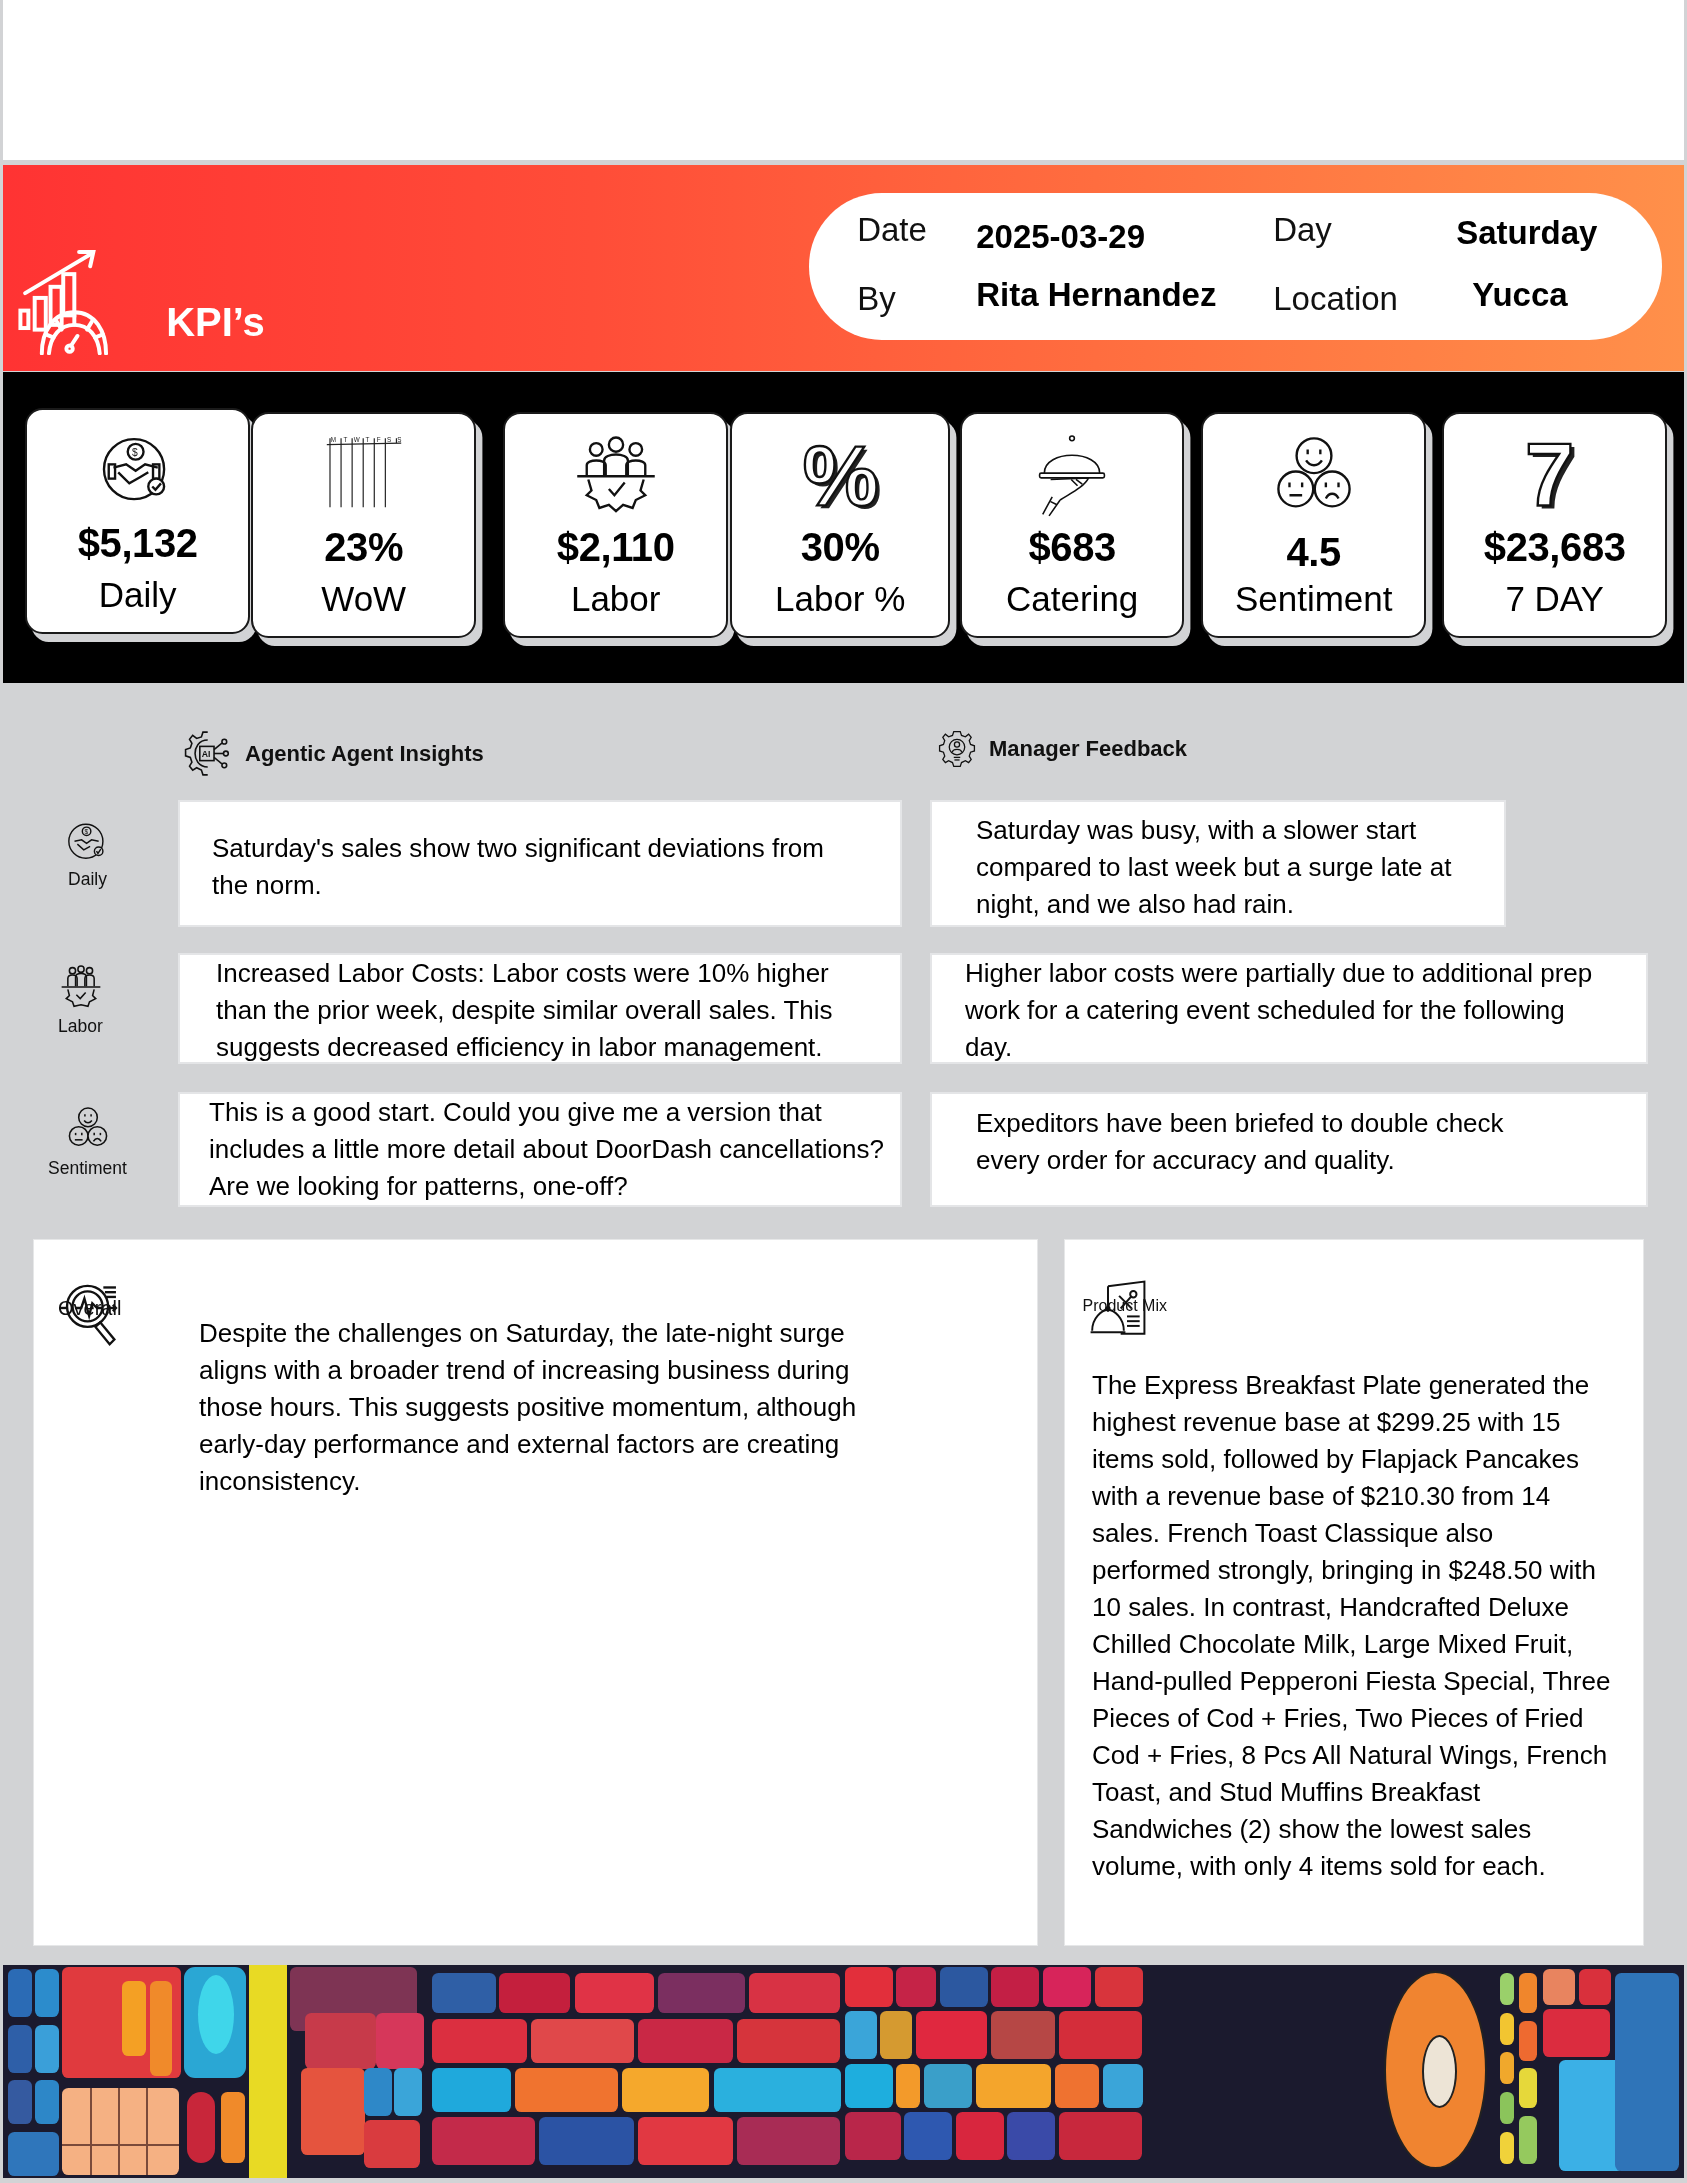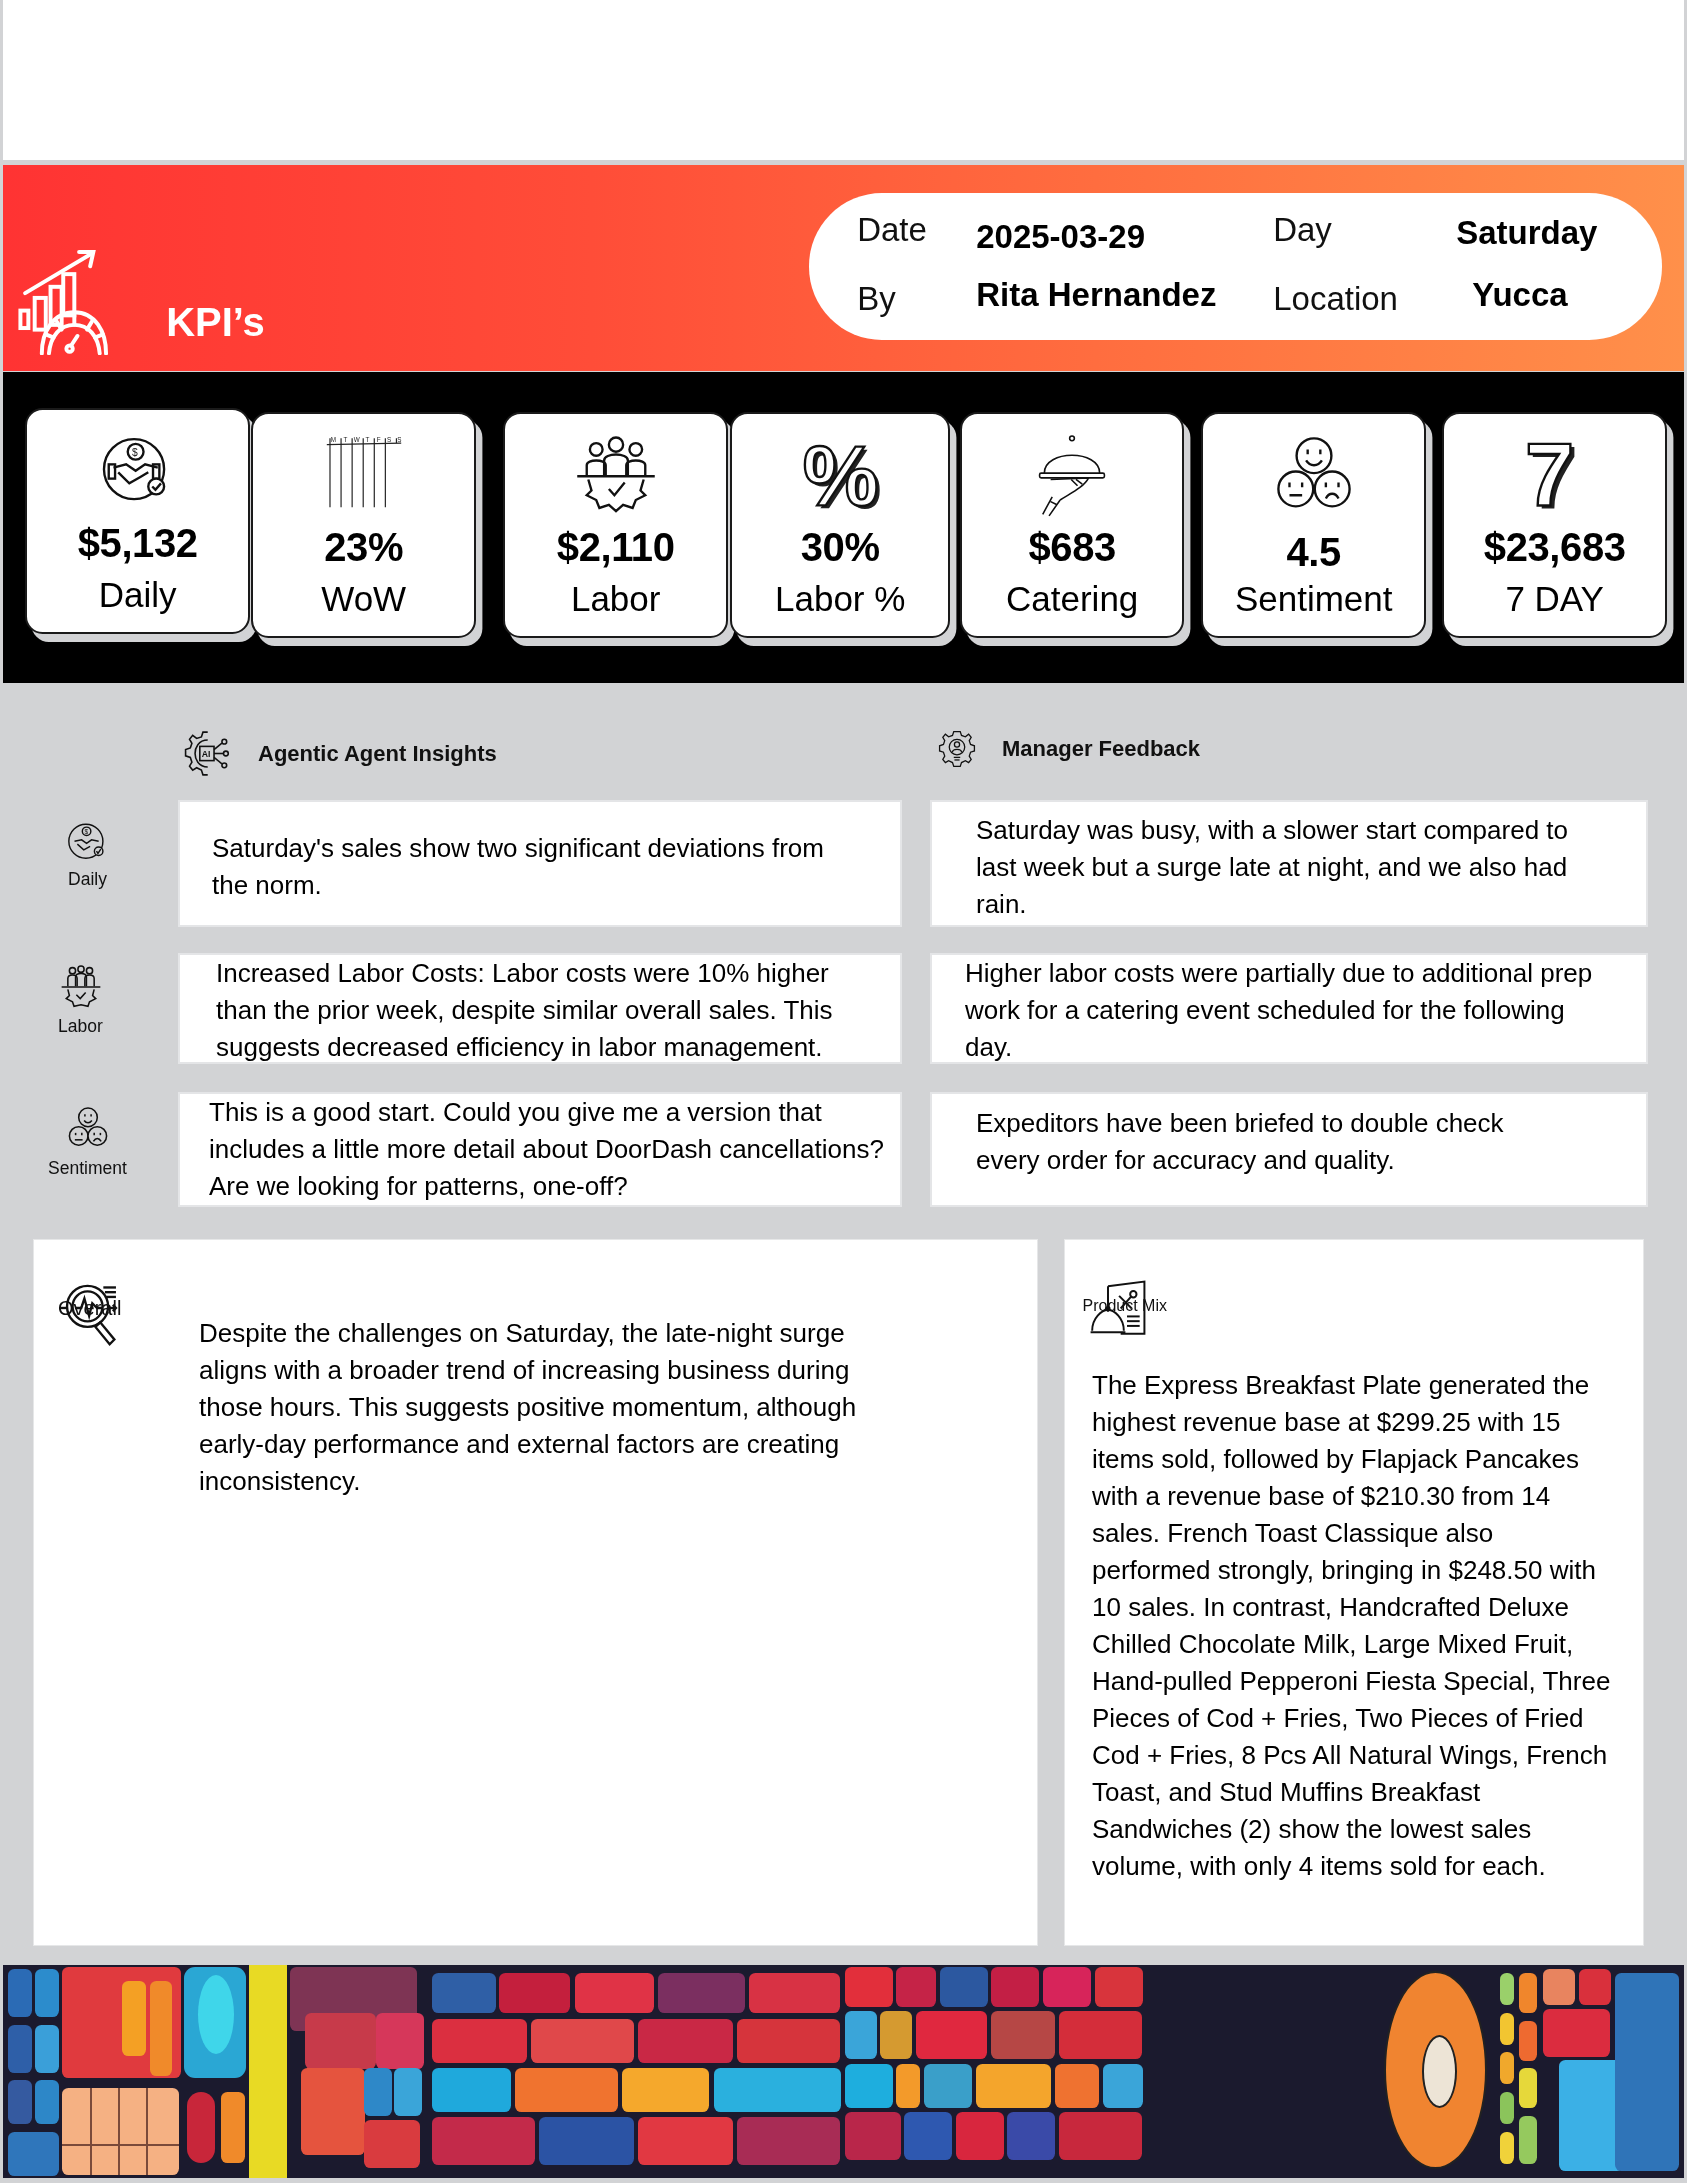--- a/index.html
+++ b/index.html
@@ -27,21 +27,21 @@
 
   
   .kpi-strip { position: absolute; left: 3.2px; top: 372px; width: 1681px; height: 311px; background: #000; }
   .kpi-card { position: absolute; top: 36px; height: 226px; background: #fff; border: 2.4px solid #1a1a1a; border-radius: 17.5px;
     box-shadow: 6.4px 8px 0 0 #d2d3d5; text-align: center; }
   .kpi-icon { position: absolute; left: 50%; top: 17.5px; transform: translateX(-50%); width: 87px; height: 87px; }
   .kpi-value { position: absolute; left: 0; right: 0; top: 111px; font-size: 40px; font-weight: bold; letter-spacing: -0.4px; }
   .kpi-label { position: absolute; left: 0; right: 0; top: 165px; font-size: 35px; font-weight: normal; }
 
   
-  .section-head { position: absolute; display: flex; align-items: center; gap: 25px; font-size: 22px; font-weight: bold; color: #111; }
+  .section-head { position: absolute; display: flex; align-items: center; gap: 12px; font-size: 22px; font-weight: bold; color: #111; }
   .section-head svg { width: 49px; height: 49px; }
   .row-label { position: absolute; width: 87px; text-align: center; font-size: 17.5px; color: #111; }
   .row-label svg { display: block; margin: 0 auto 4.8px auto; width: 49px; height: 49px; }
   .insight-box { position: absolute; background: #fff; border: 2.4px solid #e4e5e7; font-size: 26px; line-height: 37px; color: #000; }
   .insight-box p { position: absolute; }
 
   
   .panel { position: absolute; background: #fff; border: 1.6px solid #e6e7e8; }
   .panel-title { position: absolute; font-size: 20px; color: #111; margin-top: 46px; }
   .panel-icon { position: absolute; width: 71px; height: 71px; }
@@ -232,21 +232,21 @@
     <path d="M12 30 L22 28 L29 33 L36 28 L46 30"></path>
     <path d="M16 34 L25 42 L34 37"></path>
     <circle cx="46" cy="44" r="6" fill="#d2d3d5"></circle>
       <polyline points="43,44 45,47 49,41"></polyline>
   </svg>
   <span>Daily</span>
 </div>
 <div class="insight-box" style="left:178px; top:800px; width:724px; height:127px;">
   <p style="left:32px; top:28px; right:48px;">Saturday's sales show two significant deviations from the norm.</p>
 </div>
-<div class="insight-box" style="left:930px; top:800px; width:718px; height:127px;">
+<div class="insight-box" style="left:930px; top:800px; width:576px; height:127px;">
   <p style="left:44px; top:9.5px; right:32px;">Saturday was busy, with a slower start compared to last week but a surge late at night, and we also had rain.</p>
 </div>
 
 <div class="row-label" style="left:37px; top:963px;">
   <svg viewBox="0 0 62 62" fill="none" stroke="#111" stroke-width="2" style="width:48px;height:48px;">
     <circle cx="20" cy="10" r="4"></circle>
       <circle cx="31" cy="8" r="4"></circle>
       <circle cx="42" cy="10" r="4"></circle>
     <path d="M14 30 L14 20 C14 14 26 14 26 20 L26 30"></path>
     <path d="M24 30 L24 18 C24 12 38 12 38 18 L38 30"></path>

